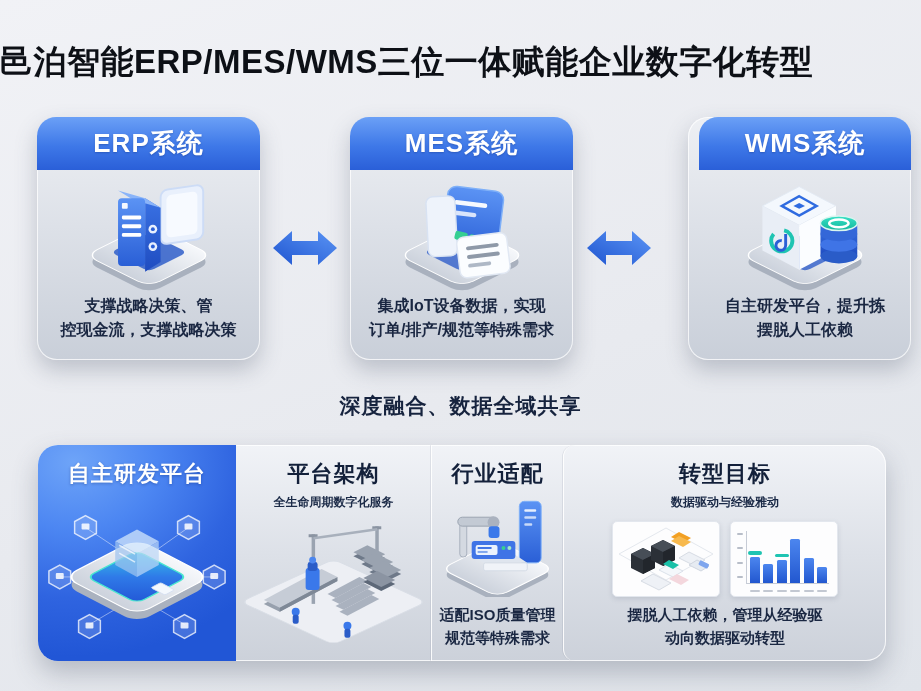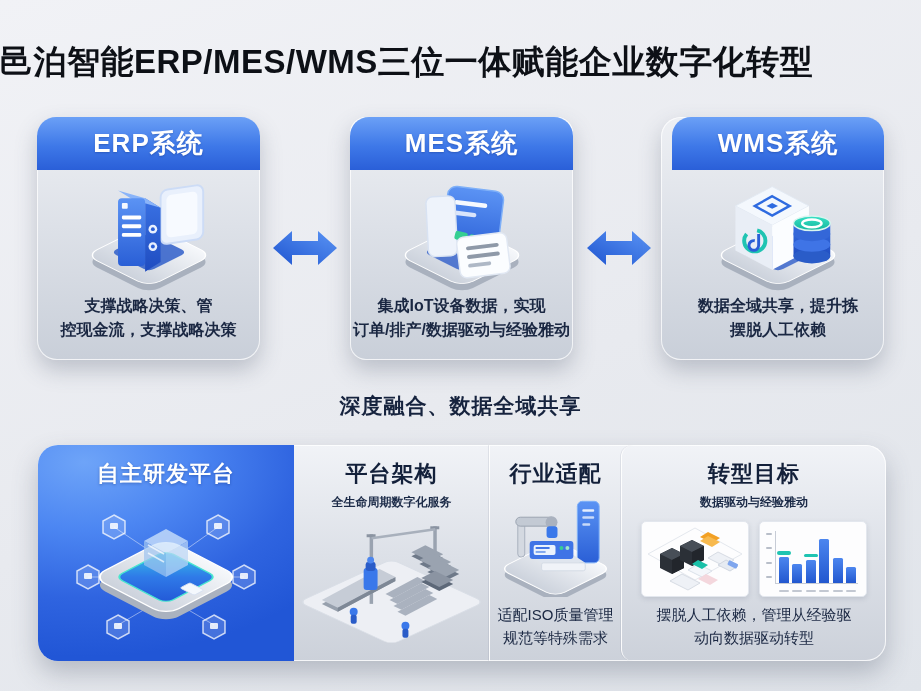--- a/index.html
+++ b/index.html
@@ -13,21 +13,21 @@
   .main-title{
     position:absolute;top:40px;left:0;width:100%;text-align:left;
     font-size:33px;font-weight:900;color:#0d1016;letter-spacing:.5px;
   }
   
   .sys-card{
     position:absolute;top:117px;width:223px;height:243px;border-radius:20px;
     background:linear-gradient(180deg,#eef0f4 0%,#dde1e8 45%,#c9cfd9 100%);
     box-shadow:0 10px 22px rgba(70,80,100,.28),0 0 0 1px rgba(255,255,255,.75) inset;
   }
-  .card-erp{left:37px;} .card-mes{left:350px;border-radius:16px;} .card-wms{left:661px;padding-left:11px;}
+  .card-erp{left:37px;} .card-mes{left:350px;} .card-wms{left:688px;padding-left:11px;}
   .sys-card .card-header{
     height:53px;border-radius:19px 19px 0 0;
     background:linear-gradient(180deg,#6ba0f6 0%,#3e78e8 55%,#2a5fd8 100%);
     display:flex;align-items:center;justify-content:center;
     color:#fff;font-size:26px;font-weight:800;letter-spacing:1px;
     text-shadow:0 1px 2px rgba(20,50,120,.35);
   }
   .sys-card .card-icon{display:flex;justify-content:center;align-items:center;height:122px;margin-top:2px;}
   .sys-card .card-desc{
     margin-top:0;text-align:center;font-size:16px;font-weight:700;color:#1a2742;line-height:1.5;
@@ -44,24 +44,24 @@
   
   .bottom-panel{
     position:absolute;left:38px;top:445px;width:848px;height:216px;border-radius:20px;
     background:linear-gradient(180deg,#f1f3f7 0%,#dde1e8 50%,#ccd1da 100%);
     box-shadow:0 12px 26px rgba(70,80,100,.30),0 0 0 1px rgba(255,255,255,.8) inset;
     display:flex;overflow:hidden;
   }
   .bp-col{position:relative;height:100%;}
   .bp-col .bp-title{margin-top:14px;text-align:center;font-size:22px;font-weight:800;color:#13203a;letter-spacing:1px;}
   .bp-col .bp-sub{margin-top:5px;text-align:center;font-size:12px;font-weight:700;color:#1b2a47;white-space:nowrap;}
-  .bp-col .bp-desc{position:absolute;left:0;bottom:12px;width:100%;text-align:center;font-size:15px;font-weight:400;color:#1a2742;line-height:1.5;}
+  .bp-col .bp-desc{position:absolute;left:0;bottom:12px;width:100%;text-align:center;font-size:15px;font-weight:700;color:#1a2742;line-height:1.5;}
   .bp-desc div{white-space:nowrap;}
   .col-rd{
-    width:256px;
+    width:198px;
     background:radial-gradient(120% 90% at 18% 8%,#6ea4f8 0%,#4c86f2 35%,#2f64e0 70%,#2156d6 100%);
   }
   .col-rd .bp-title{color:#fff;text-shadow:0 1px 3px rgba(15,45,120,.4);}
   .col-arch{width:195px;}
   .col-industry{width:132px;border-left:1px solid rgba(255,255,255,.9);box-shadow:-1px 0 0 rgba(120,130,150,.15);}
   .col-goal{flex:1;border-left:1px solid rgba(255,255,255,.9);box-shadow:-1px 0 0 rgba(120,130,150,.15);border-radius:12px;}
   .bp-icon{display:flex;justify-content:center;align-items:center;}
   .col-rd .bp-icon{height:162px;margin-top:2px;}
   .col-arch .bp-icon{height:138px;margin-top:2px;}
   .col-industry .bp-icon{height:108px;margin-top:2px;}
@@ -178,21 +178,21 @@
         <g transform="rotate(-7 102 84)">
           <rect x="76" y="64" width="52" height="42" rx="7" fill="#fbfdff" stroke="#e1e8f3" stroke-width="1.5"></rect>
           <rect x="85" y="74" width="34" height="4" rx="2" fill="#8e99a8"></rect>
           <rect x="85" y="83" width="34" height="4" rx="2" fill="#8e99a8"></rect>
           <rect x="85" y="92" width="24" height="4" rx="2" fill="#aeb8c6"></rect>
         </g>
       </svg>
     </div>
     <div class="card-desc">
       <div>集成IoT设备数据，实现</div>
-      <div>订单/排产/数据驱动与经验雅动</div>
+      <div>订单/排产/规范等特殊需求</div>
     </div>
   </div>
 
   <div class="flow-arrow arrow-2">
     <svg width="66" height="44" viewBox="0 0 66 44">
       <polygon points="1,22 20,5 20,15 46,15 46,5 65,22 46,39 46,29 20,29 20,39" fill="url(#gArrow)"></polygon>
     </svg>
   </div>
 
   <div class="sys-card card-wms">
@@ -215,21 +215,21 @@
           <rect x="96" y="52" width="38" height="34" fill="url(#gBlueDeep)"></rect>
           <ellipse cx="115" cy="86" rx="19" ry="7.5" fill="#2a5cc8"></ellipse>
           <ellipse cx="115" cy="74" rx="19" ry="7.5" fill="#3f74e6"></ellipse>
           <ellipse cx="115" cy="63" rx="19" ry="7.5" fill="#3467d8"></ellipse>
           <ellipse cx="115" cy="52" rx="19" ry="7.5" fill="url(#gTealTop)" stroke="#d9f5ef" stroke-width="1.5"></ellipse>
           <ellipse cx="115" cy="52" rx="10" ry="4" fill="none" stroke="#ffffff" stroke-width="2.5"></ellipse>
         </g>
       </svg>
     </div>
     <div class="card-desc">
-      <div>数据全域共享，提升拣</div>
+      <div>自主研发平台，提升拣</div>
       <div>摆脱人工依赖</div>
     </div>
   </div>
 
   <div class="fusion-caption">深度融合、数据全域共享</div>
 
   <div class="bottom-panel">
 
     <div class="bp-col col-rd">
       <div class="bp-title">自主研发平台</div>

